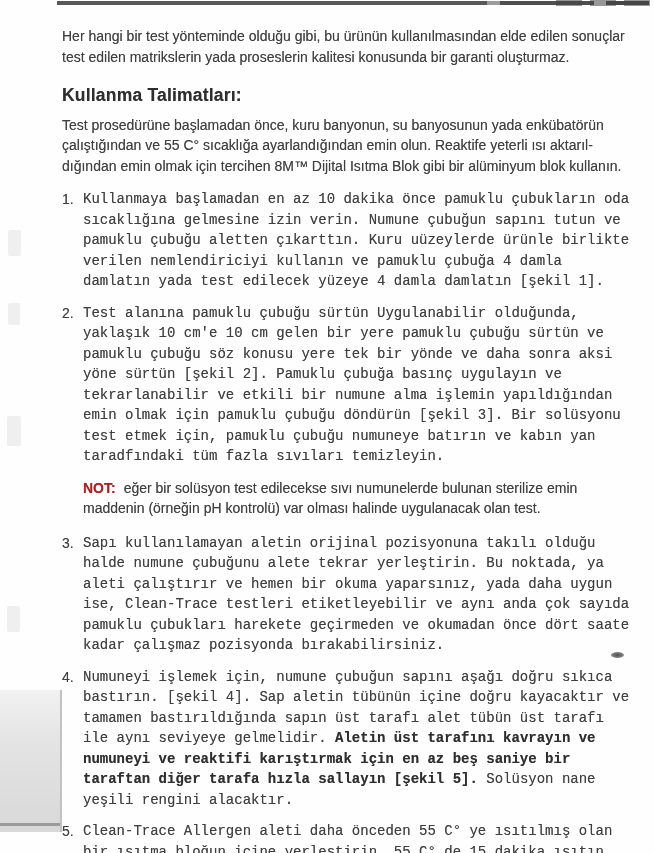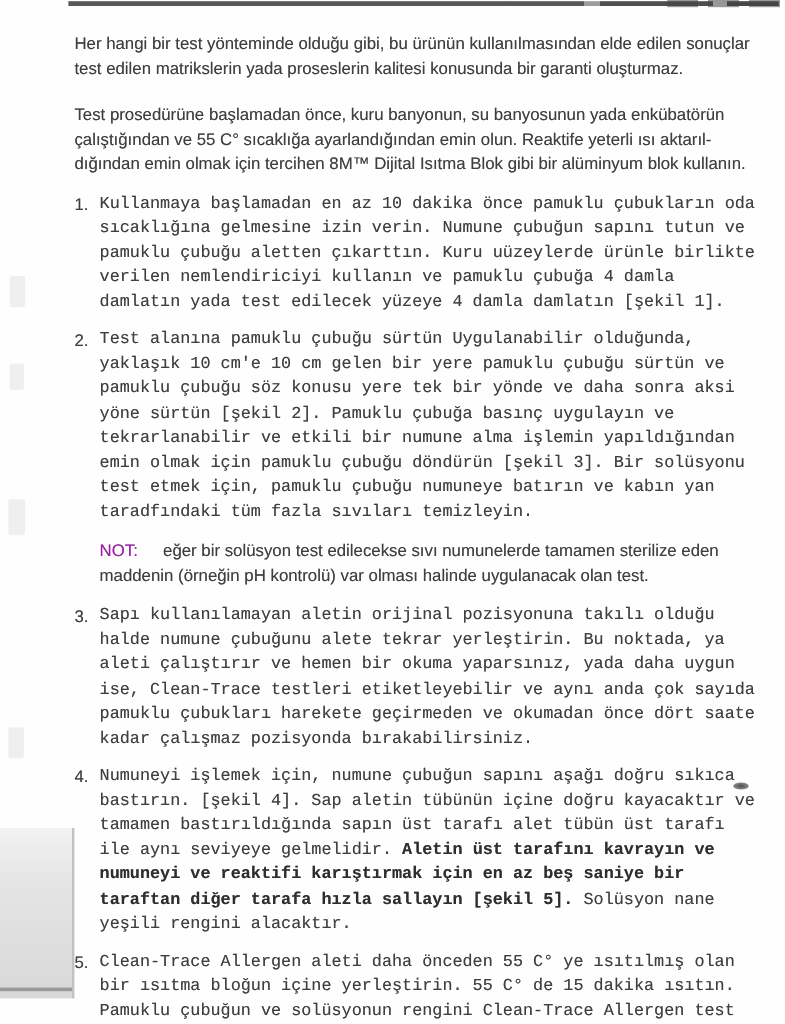--- a/index.html
+++ b/index.html
@@ -56,56 +56,57 @@
   .body-text{margin:0 0 18px 0;}
   .heading{
     font-size:17.5px;font-weight:bold;color:#2e2e2e;
     margin:0 0 9px 0;letter-spacing:.2px;
   }
   .intro{margin:0 0 13px 0;}
   .step{display:flex;margin:0 0 11px 0;}
   .step .num{width:21px;flex:0 0 21px;}
   .step .step-body{flex:1;font-family:Liberation Mono, monospace;}
   .note{margin:1px 0 14px 21px;}
-  .note-label{font-weight:normal;margin-right:21px;color:#a21caf;}
+  .note-label{font-weight:bold;margin-right:8px;color:#b91c1c;}
   .bold-seg{font-weight:bold;color:#2e2e2e;}
 </style>
 </head>
 <body>
 
 <div class="page">
 
   <div class="top-bar"></div>
   <div class="top-bar-right"></div>
   <div class="left-smudge smudge-1"></div>
   <div class="left-smudge smudge-2"></div>
   <div class="left-smudge smudge-3"></div>
   <div class="left-smudge smudge-4"></div>
   <div class="bottom-left-block"></div>
   <div class="ink-spot"></div>
 
   <div class="content">
 
     <p class="body-text">Her hangi bir test yönteminde olduğu gibi, bu ürünün kullanılmasından elde edilen sonuçlar test edilen matrikslerin yada proseslerin kalitesi konusunda bir garanti oluşturmaz.</p>
 
+    <h2 class="heading">Kullanma Talimatları:</h2>
 
     <p class="intro body-text">Test prosedürüne başlamadan önce, kuru banyonun, su banyosunun yada enkübatörün çalıştığından ve 55 C° sıcaklığa ayarlandığından emin olun.  Reaktife yeterli ısı aktarıl-dığından emin olmak için tercihen 8M™ Dijital Isıtma Blok gibi bir alüminyum blok kullanın.</p>
 
     <div class="step">
       <span class="num">1.</span>
       <div class="step-body">Kullanmaya başlamadan en az 10 dakika önce pamuklu çubukların oda sıcaklığına gelmesine izin verin.  Numune çubuğun sapını tutun ve pamuklu çubuğu aletten çıkarttın. Kuru uüzeylerde ürünle birlikte verilen nemlendiriciyi kullanın ve pamuklu çubuğa 4 damla damlatın yada test edilecek yüzeye 4 damla damlatın [şekil 1].</div>
     </div>
 
     <div class="step">
       <span class="num">2.</span>
       <div class="step-body">Test alanına pamuklu çubuğu sürtün Uygulanabilir olduğunda, yaklaşık 10 cm'e 10 cm gelen bir yere pamuklu çubuğu sürtün ve pamuklu çubuğu söz konusu yere tek bir yönde ve daha sonra aksi yöne sürtün [şekil 2]. Pamuklu çubuğa basınç uygulayın ve tekrarlanabilir ve etkili bir numune alma işlemin yapıldığından emin olmak için pamuklu çubuğu döndürün [şekil 3].  Bir solüsyonu test etmek için, pamuklu çubuğu numuneye batırın ve kabın yan taradfındaki tüm fazla sıvıları temizleyin.</div>
     </div>
 
     <div class="note">
-      <span class="note-label">NOT:</span><span>eğer bir solüsyon test edilecekse sıvı numunelerde tamamen sterilize eden maddenin (örneğin pH kontrolü) var olması halinde uygulanacak olan test.</span>
+      <span class="note-label">NOT:</span><span>eğer bir solüsyon test edilecekse sıvı numunelerde bulunan sterilize emin maddenin (örneğin pH kontrolü) var olması halinde uygulanacak olan test.</span>
     </div>
 
     <div class="step">
       <span class="num">3.</span>
       <div class="step-body">Sapı kullanılamayan aletin orijinal pozisyonuna takılı olduğu halde numune çubuğunu alete tekrar yerleştirin. Bu noktada, ya aleti çalıştırır ve hemen bir okuma yaparsınız, yada daha uygun ise, Clean-Trace testleri etiketleyebilir ve aynı anda çok sayıda pamuklu çubukları harekete geçirmeden ve okumadan önce dört saate kadar çalışmaz pozisyonda bırakabilirsiniz.</div>
     </div>
 
     <div class="step">
       <span class="num">4.</span>
       <div class="step-body"><span>Numuneyi işlemek için, numune çubuğun sapını aşağı doğru sıkıca bastırın. [şekil 4]. Sap aletin tübünün içine doğru kayacaktır ve tamamen bastırıldığında sapın üst tarafı alet tübün üst tarafı ile aynı seviyeye gelmelidir. </span><span class="bold-seg">Aletin üst tarafını kavrayın ve numuneyi ve reaktifi karıştırmak için en az beş saniye bir taraftan diğer tarafa hızla sallayın [şekil 5].</span><span>  Solüsyon nane yeşili rengini alacaktır.</span></div>

